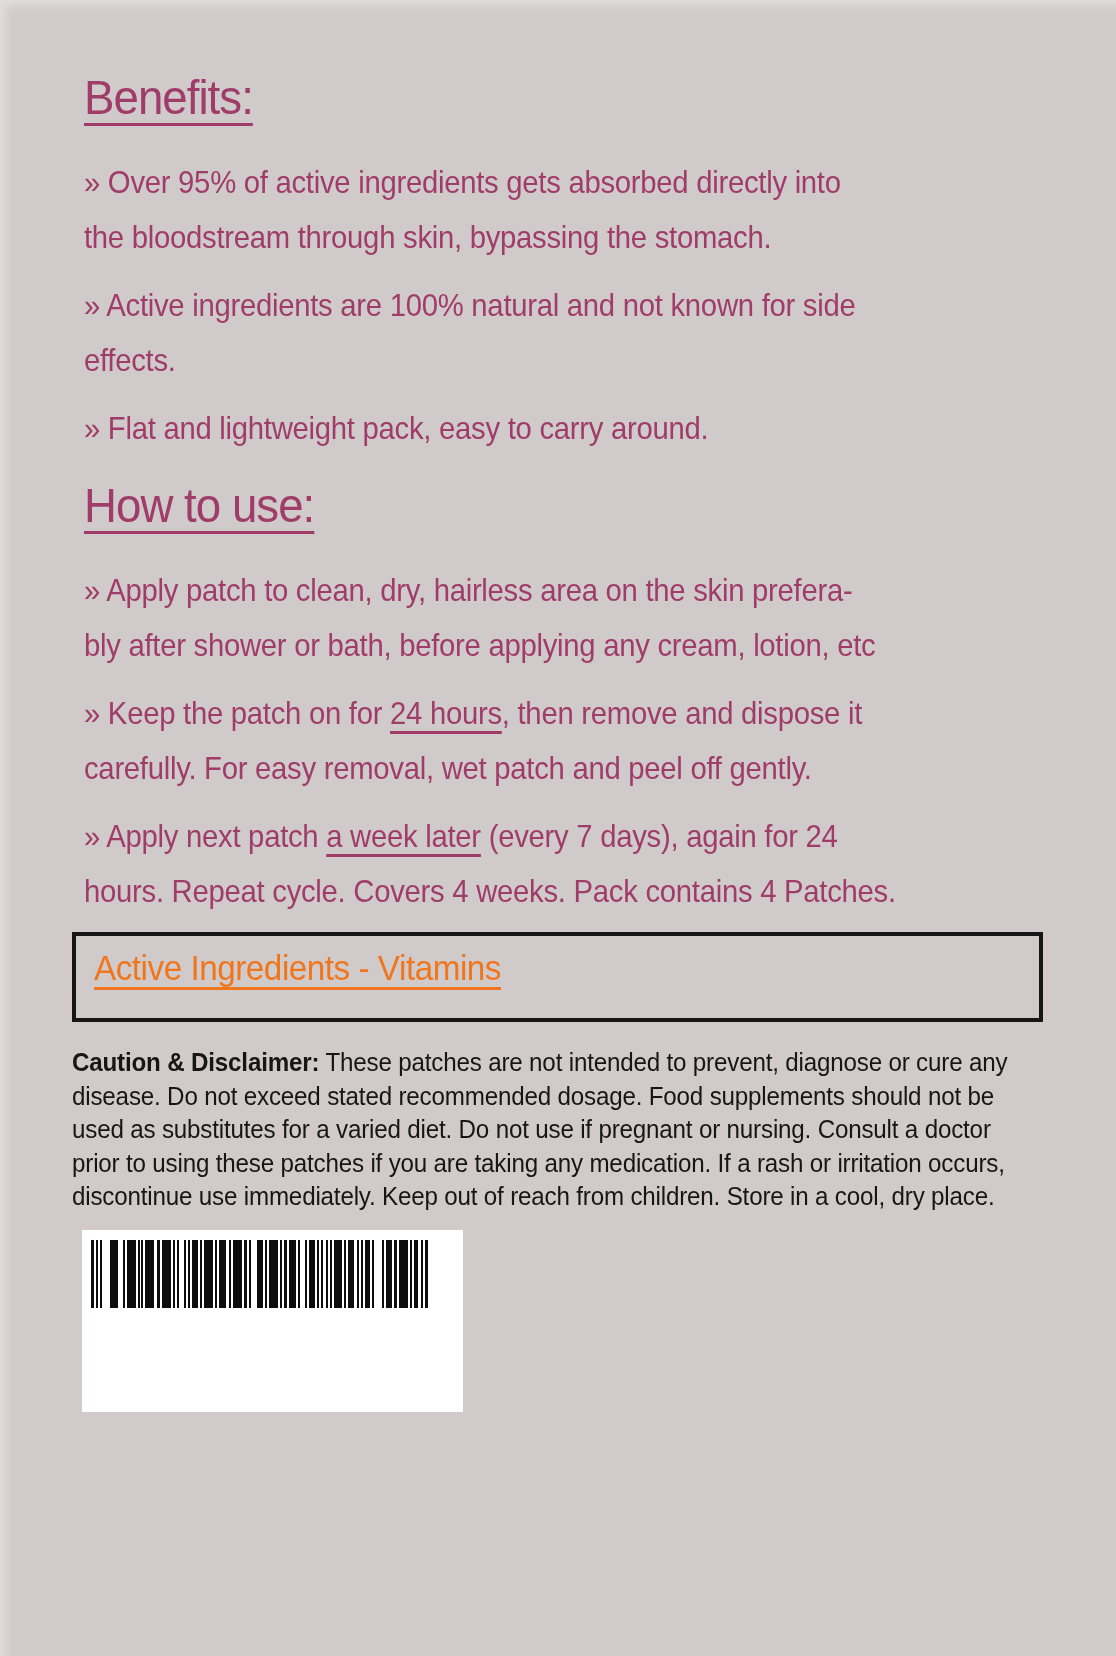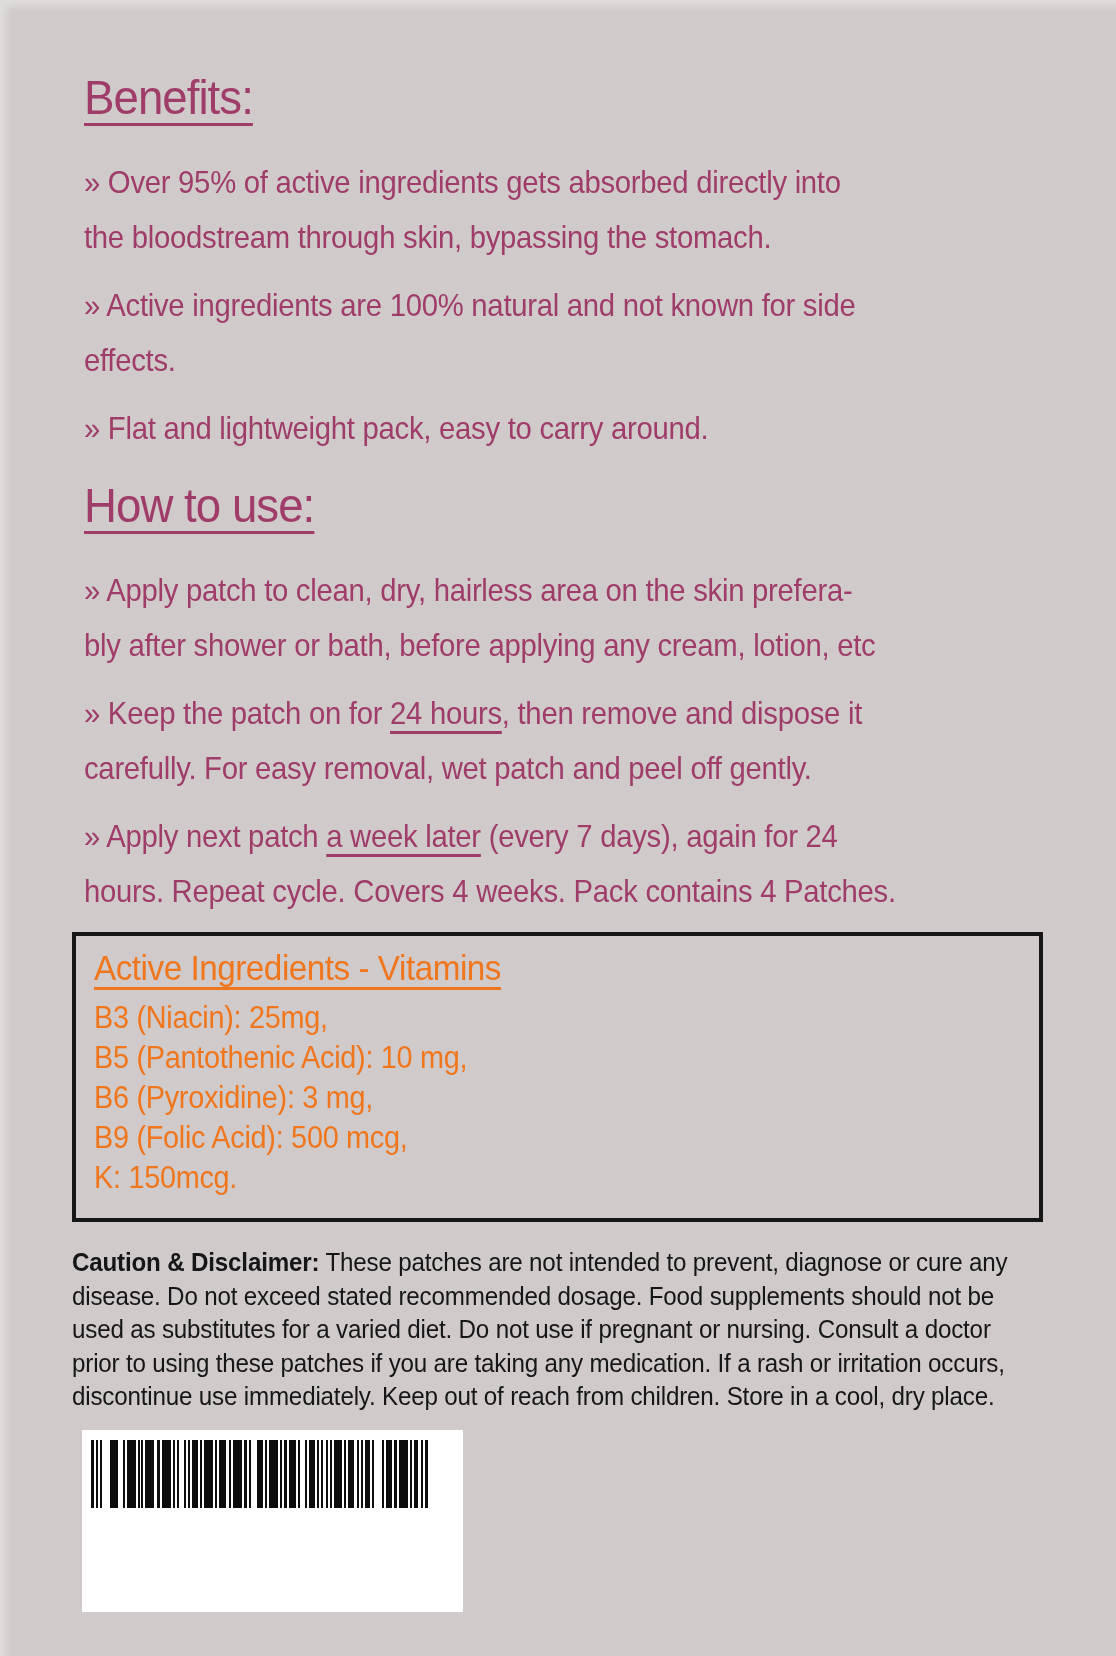--- a/index.html
+++ b/index.html
@@ -134,27 +134,20 @@
   <p class="para">» Apply patch to clean, dry, hairless area on the skin prefera-
 bly after shower or bath, before applying any cream, lotion, etc</p>
 
   <p class="para"><span>» Keep the patch on for </span><span class="u">24 hours</span><span>, then remove and dispose it</span><span class="cont">carefully. For easy removal, wet patch and peel off gently.</span></p>
 
   <p class="para"><span>» Apply next patch </span><span class="u">a week later</span><span> (every 7 days), again for 24</span><span class="cont">hours. Repeat cycle. Covers 4 weeks. Pack contains 4 Patches.</span></p>
 
   <div class="ing-box">
     <h2 class="ing-heading">Active Ingredients - Vitamins</h2>
     <div class="ing-grid">
-      <div>
-        <div class="ing-row">B3 (Niacin): 25mg,</div>
-        <div class="ing-row">B5 (Pantothenic Acid): 10 mg,</div>
-        <div class="ing-row">B6 (Pyroxidine): 3 mg,</div>
-        <div class="ing-row">B9 (Folic Acid): 500 mcg,</div>
-        <div class="ing-row">K: 150mcg.</div>
-      </div>
     </div>
   </div>
 
   <p class="caution"><span class="bold">Caution &amp; Disclaimer:</span><span> These patches are not intended to prevent, diagnose or cure any</span><span class="cont">disease. Do not exceed stated recommended dosage. Food supplements should not be
 used as substitutes for a varied diet. Do not use if pregnant or nursing. Consult a doctor
 prior to using these patches if you are taking any medication. If a rash or irritation occurs,
 discontinue use immediately. Keep out of reach from children. Store in a cool, dry place.</span></p>
 
   <div class="barcode-box">
     <div class="barcode-bars">

